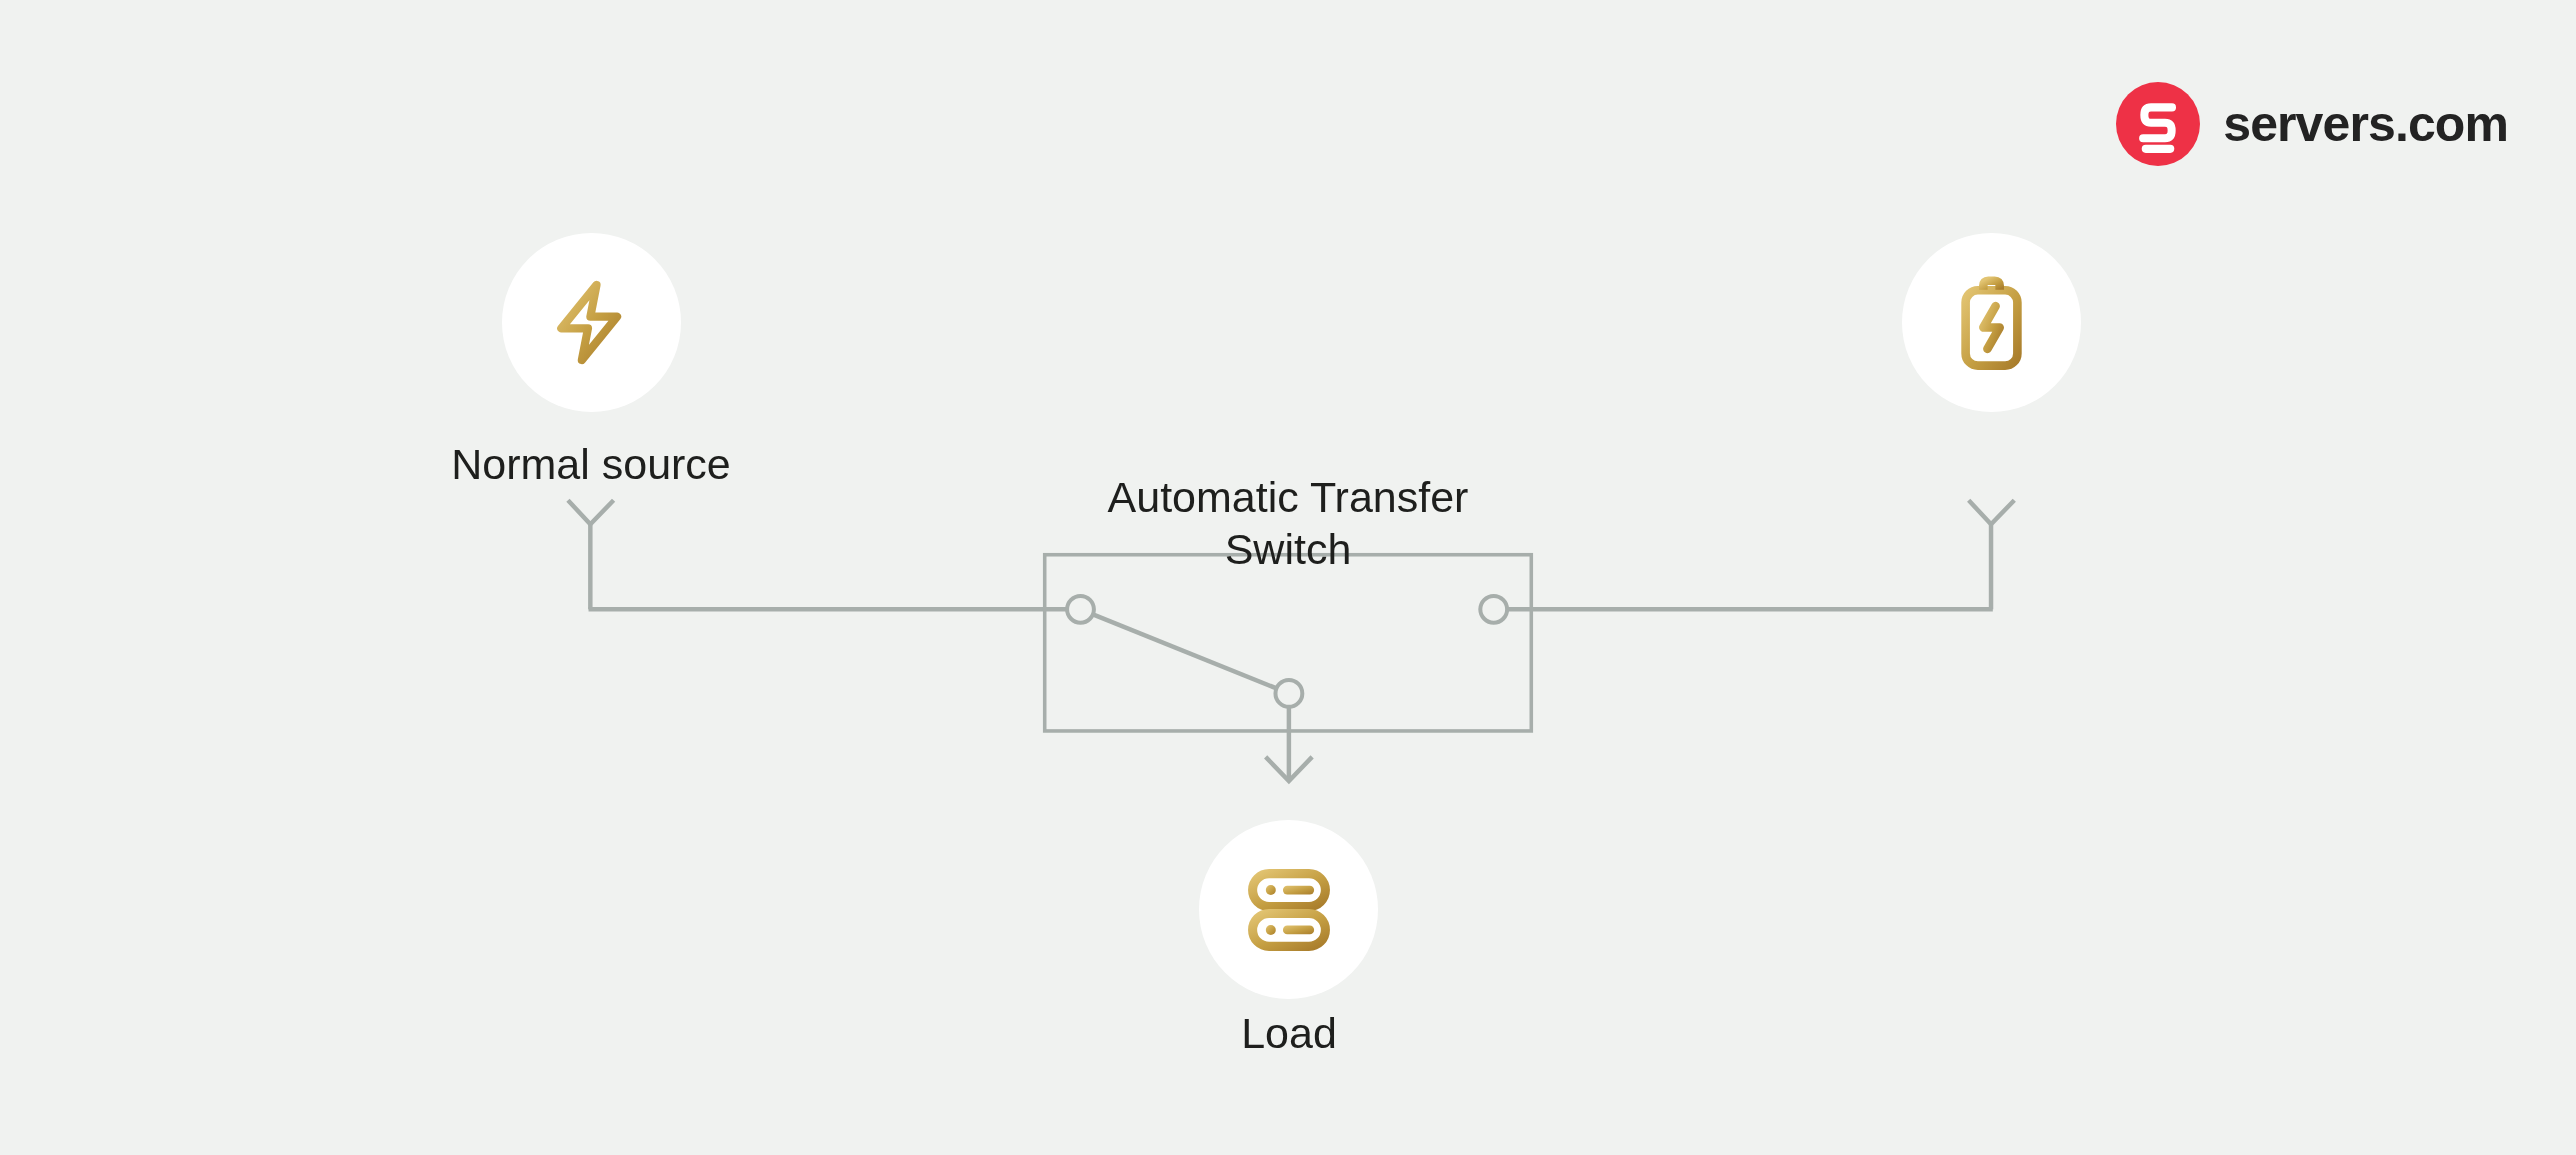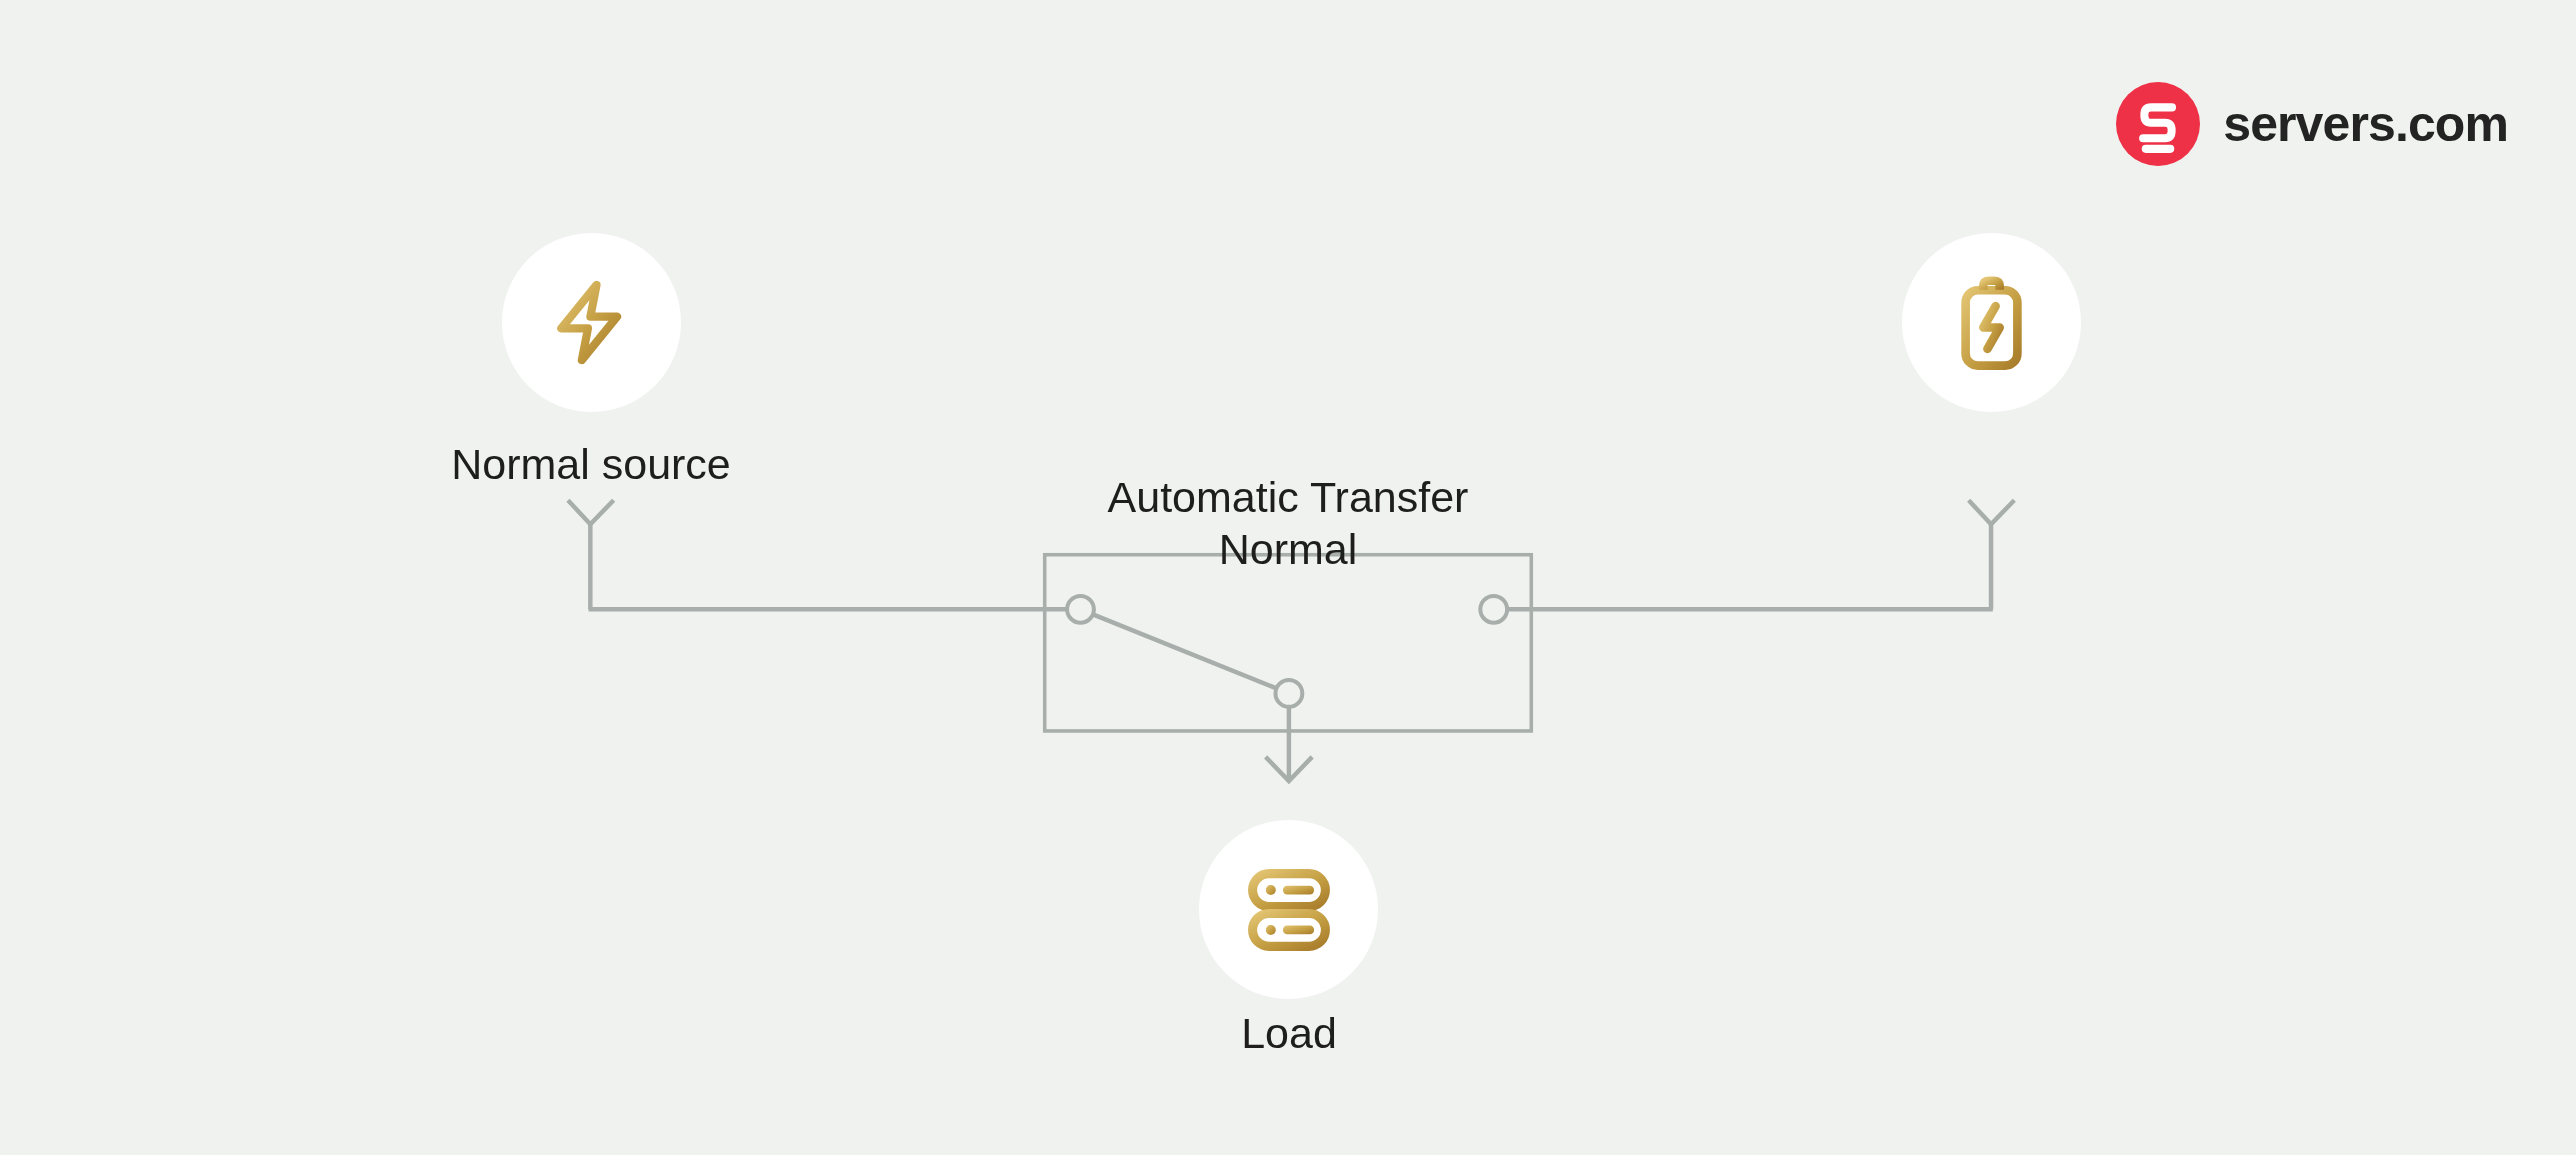--- a/index.html
+++ b/index.html
@@ -94,21 +94,21 @@
 
   <div class="node-circle" style="left:502px;top:233px;">
     <svg width="93" height="93" viewBox="0 0 24 24">
       <path d="M13.3 2.3 4.2 13.5h6.9l-1.6 8.2 9.1-11.2h-6.9l1.6-8.2Z" fill="none" stroke="url(#goldGrad)" stroke-width="2.1" stroke-linejoin="round"></path>
     </svg>
   </div>
   <div class="node-label" style="left:591px;top:438px;">Normal source</div>
 
   <div class="node-label" style="left:1288px;top:438px;margin-top:33px;">
     <div>Automatic Transfer</div>
-    <div>Normal</div>
+    <div>Switch</div>
   </div>
 
   <div class="node-circle" style="left:1902px;top:233px;">
     <svg width="109" height="109" viewBox="0 0 24 24">
       <rect x="6.3" y="4.9" width="11.4" height="16.6" rx="2.7" fill="none" stroke="url(#goldGrad)" stroke-width="1.9"></rect>
       <path d="M10.2 4.8 V3.9 q0-1.1 1.1-1.1 h1.4 q1.1 0 1.1 1.1 v0.9" fill="none" stroke="url(#goldGrad)" stroke-width="1.9"></path>
       <path d="M12.9 8.4 10.2 13.1 h3.6 L11.1 17.8" fill="none" stroke="url(#goldGrad)" stroke-width="1.9" stroke-linecap="round" stroke-linejoin="round"></path>
     </svg>
   </div>
 

